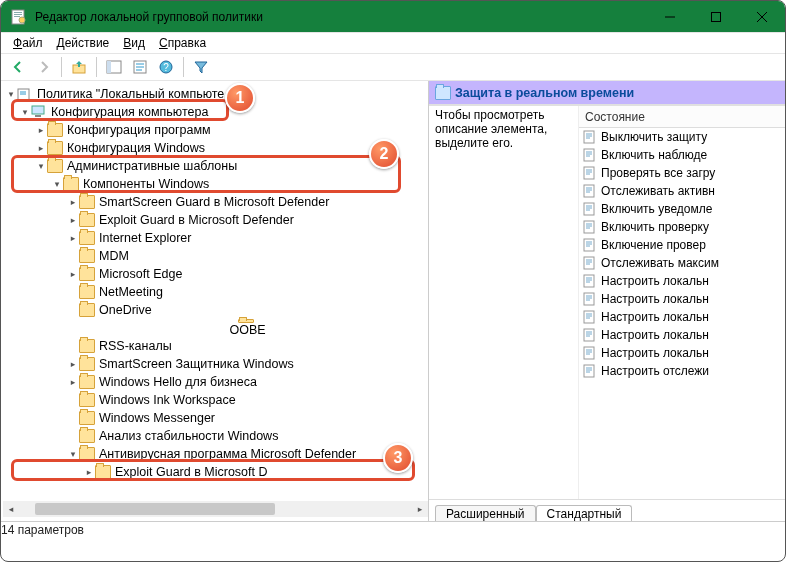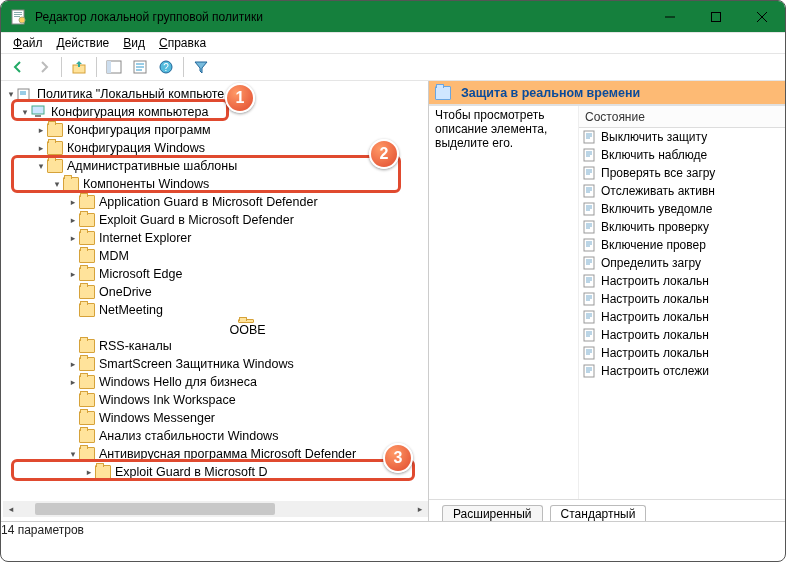--- a/index.html
+++ b/index.html
@@ -18,33 +18,33 @@
   .content { display: flex; height: 440px; }
   .tree-pane { width: 428px; border-right: 1px solid #ccc; overflow: auto; font-size: 12.5px; padding: 4px 0 4px 2px; position: relative; }
   .tree-row { display: flex; align-items: center; height: 18px; white-space: nowrap; position: relative; }
   .arrow { width: 12px; display: inline-flex; justify-content: center; font-size: 9px; color: #555; }
   .folder { width: 16px; height: 14px; background: #ffe39b; border: 1px solid #d6a23a; border-radius: 1px; display: inline-block; margin-right: 4px; position: relative; }
   .folder::before { content: ""; position: absolute; top: -3px; left: 0; width: 6px; height: 3px; background: #ffe39b; border: 1px solid #d6a23a; border-bottom: none; border-radius: 1px 1px 0 0; }
   .pc-icon { width: 16px; height: 14px; display: inline-block; margin-right: 4px; }
   .highlight { position: absolute; border: 3px solid #e04a2f; border-radius: 6px; pointer-events: none; }
   .badge { position: absolute; width: 30px; height: 30px; background: radial-gradient(circle at 35% 30%, #ff9966, #e04a2f); border: 2px solid #fff; border-radius: 50%; color: #fff; font-weight: bold; font-size: 16px; display: flex; align-items: center; justify-content: center; box-shadow: 0 1px 3px rgba(0,0,0,.4); pointer-events: none; }
   .right-pane { flex: 1; display: flex; flex-direction: column; overflow: hidden; }
-  .right-header { height: 24px; background: #fdba74; display: flex; align-items: center; padding: 0 6px; gap: 6px; border-bottom: 1px solid #e0e0e0; }
+  .right-header { height: 24px; background: #c4b5fd; display: flex; align-items: center; padding: 0 6px; gap: 0; border-bottom: 1px solid #e0e0e0; }
   .right-header .folder { background: #cfe6ff; border-color: #6aa5e0; }
   .right-header .folder::before { background: #cfe6ff; border-color: #6aa5e0; }
   .right-header-title { font-size: 12.5px; font-weight: bold; color: #0a4b9b; }
   .right-body { display: flex; flex: 1; overflow: hidden; border-top: 1px solid #e0e0e0; }
   .desc-col { width: 150px; font-size: 12px; padding: 2px 6px; border-right: 1px solid #eee; }
   .list-col { flex: 1; overflow: hidden; }
   .list-head { height: 22px; border-bottom: 1px solid #ddd; display: flex; align-items: center; font-size: 12px; color: #333; padding-left: 6px; background: #fcfcfc; }
   .list-items { font-size: 12px; }
   .list-item { height: 18px; display: flex; align-items: center; padding-left: 4px; white-space: nowrap; overflow: hidden; }
   .list-item .doc-icon { width: 14px; height: 14px; margin-right: 4px; }
   .tabs { height: 22px; display: flex; align-items: flex-end; gap: 0; padding-left: 6px; font-size: 12px; border-top: 1px solid #ddd; }
-  .tab { padding: 1px 10px; border: 1px solid #bbb; border-bottom: none; border-radius: 3px 3px 0 0; background: #f6f6f6; position: relative; top: 1px; margin-left: 7px; }
+  .tab { padding: 1px 10px; border: 1px solid #bbb; border-bottom: none; border-radius: 3px 3px 0 0; background: #f6f6f6; position: relative; top: 1px; }
   .tab.active { background: #fff; }
   .statusbar { height: 20px; border-top: 1px solid #ccc; font-size: 12px; padding: 1px 0; color: #222; }
   .scrollbar-h { position: absolute; bottom: 0; left: 0; right: 0; height: 16px; background: #f0f0f0; display: flex; align-items: center; }
   .scrollbar-h .thumb { height: 12px; background: #c8c8c8; border-radius: 2px; margin-left: 16px; width: 240px; }
   .scrollbar-h .arrow-btn { width: 16px; height: 16px; display: flex; align-items: center; justify-content: center; font-size: 9px; color: #555; }
   .tree-scroll-wrap { position: relative; height: 100%; }
   .tree-inner { height: calc(100% - 16px); overflow: hidden; }
 </style>
 </head>
 <body>
@@ -170,21 +170,21 @@
     </div>
     <div class="tree-row" style="padding-left:48px">
       <span class="arrow">▾</span>
       <span class="folder"></span>
       <span>Компоненты Windows</span>
     </div>
     <div id="component-list">
             <div class="tree-row" style="padding-left: 64px;">
               <span class="arrow">▸</span>
               <span class="folder"></span>
-              <span>Application Guard в Microsoft Defender</span>
+              <span>SmartScreen Guard в Microsoft Defender</span>
             </div>
             <div class="tree-row" style="padding-left: 64px;">
               <span class="arrow">▸</span>
               <span class="folder"></span>
               <span>Exploit Guard в Microsoft Defender</span>
             </div>
             <div class="tree-row" style="padding-left: 64px;">
               <span class="arrow">▸</span>
               <span class="folder"></span>
               <span>Internet Explorer</span>
@@ -195,26 +195,26 @@
               <span>MDM</span>
             </div>
             <div class="tree-row" style="padding-left: 64px;">
               <span class="arrow">▸</span>
               <span class="folder"></span>
               <span>Microsoft Edge</span>
             </div>
             <div class="tree-row" style="padding-left: 64px;">
               <span class="arrow"></span>
               <span class="folder"></span>
+              <span>NetMeeting</span>
+            </div>
+            <div class="tree-row" style="padding-left: 64px;">
+              <span class="arrow"></span>
+              <span class="folder"></span>
               <span>OneDrive</span>
-            </div>
-            <div class="tree-row" style="padding-left: 64px;">
-              <span class="arrow"></span>
-              <span class="folder"></span>
-              <span>NetMeeting</span>
             </div>
             <div class="tree-row" style="padding-left: 64px; flex-direction: column;">
               <span class="arrow"></span>
               <span class="folder"></span>
               <span>OOBE</span>
             </div>
             <div class="tree-row" style="padding-left: 64px;">
               <span class="arrow"></span>
               <span class="folder"></span>
               <span>RSS-каналы</span>
@@ -355,21 +355,21 @@
               </svg>
               <span>Включение провер</span>
             </div>
             <div class="list-item">
               <svg class="doc-icon" viewBox="0 0 14 14">
                 <rect x="1" y="1" width="10" height="12" fill="#fff" stroke="#999"></rect>
                 <line x1="3" y1="4" x2="9" y2="4" stroke="#7ac"></line>
                 <line x1="3" y1="6" x2="9" y2="6" stroke="#7ac"></line>
                 <line x1="3" y1="8" x2="7" y2="8" stroke="#7ac"></line>
               </svg>
-              <span>Определить загру</span>
+              <span>Отслеживать максим</span>
             </div>
             <div class="list-item">
               <svg class="doc-icon" viewBox="0 0 14 14">
                 <rect x="1" y="1" width="10" height="12" fill="#fff" stroke="#999"></rect>
                 <line x1="3" y1="4" x2="9" y2="4" stroke="#7ac"></line>
                 <line x1="3" y1="6" x2="9" y2="6" stroke="#7ac"></line>
                 <line x1="3" y1="8" x2="7" y2="8" stroke="#7ac"></line>
               </svg>
               <span>Настроить локальн</span>
             </div>

